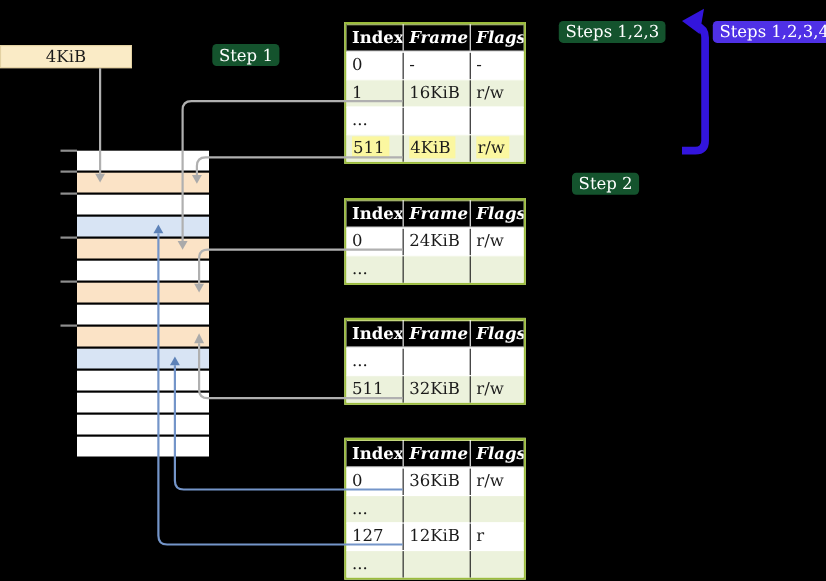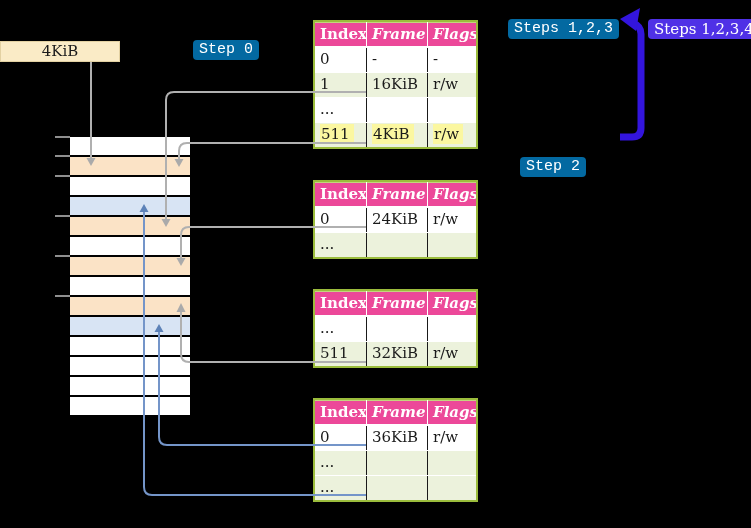--- a/index.html
+++ b/index.html
@@ -11,21 +11,21 @@
   .free-label{
     position:absolute;left:0;top:41px;width:120px;height:21px;
     background:#faebc6;border:1px solid #e3d1a2;box-sizing:border-box;
     color:#1a1a1a;font-size:15px;line-height:19px;text-align:center;
   }
   
   .badge{
     position:absolute;height:20px;line-height:20px;padding:0 6px;
     border-radius:4px;color:#fff;font-size:15px;white-space:nowrap;
   }
-  .badge.crimson{background:#0369a1;font-family:Liberation Mono, monospace;}
+  .badge.crimson{background:#14532d;}
   .badge.blue{background:#4f31e6;}
   #step0{left:193px;top:40px;}
   #steps123{left:508px;top:19px;}
   #steps1234{left:648px;top:19px;}
   #step4{left:520px;top:157px;}
   
   .memcol{position:absolute;left:70px;top:137px;width:120px;}
   .mem-row{height:18px;margin-bottom:2px;}
   .mem-row.white{background:#ffffff;}
   .mem-row.peach{background:#fbe3c6;}
@@ -34,21 +34,21 @@
   .ptable{
     position:absolute;width:161px;background:#ffffff;
     border:2px solid #9bbc3c;
   }
   #pt0{left:313px;top:20px;}
   #pt1{left:313px;top:180px;}
   #pt2{left:313px;top:289px;}
   #pt3{left:313px;top:398px;}
   .hrow{
     display:grid;grid-template-columns:51px 61px 49px;
-    height:24px;background:#ec4899;border-bottom:1px solid #ffffff;
+    height:24px;background:#000000;border-bottom:1px solid #ffffff;
     box-shadow:inset 0 1px 0 #c3d57e;
   }
   .hcell{
     color:#ffffff;font-weight:bold;font-size:15px;line-height:24px;
     padding-left:5px;box-sizing:border-box;overflow:hidden;
   }
   .hcell + .hcell{border-left:1px solid #ffffff;font-style:italic;}
   .trow{
     display:grid;grid-template-columns:51px 61px 49px;
     height:24px;border-top:1px solid #ffffff;background:#ffffff;
@@ -63,21 +63,21 @@
   
   .overlay{position:absolute;left:0;top:0;pointer-events:none;}
 </style>
 </head>
 <body>
 
 <div class="canvas">
 
   <div class="free-label">4KiB</div>
 
-  <div class="badge crimson" id="step0">Step 0</div>
+  <div class="badge crimson" id="step0">Step 1</div>
   <div class="badge crimson" id="steps123">Steps 1,2,3</div>
   <div class="badge blue" id="steps1234">Steps 1,2,3,4</div>
   <div class="badge crimson" id="step4">Step 2</div>
 
   <div class="memcol">
       <div class="mem-row white"></div>
       <div class="mem-row peach"></div>
       <div class="mem-row white"></div>
       <div class="mem-row blue"></div>
       <div class="mem-row peach"></div>
@@ -161,20 +161,25 @@
       </div>
       <div class="trow">
         <div class="tcell">0</div>
         <div class="tcell">36KiB</div>
         <div class="tcell">r/w</div>
       </div>
       <div class="trow shaded">
         <div class="tcell">...</div>
         <div class="tcell"></div>
         <div class="tcell"></div>
+      </div>
+      <div class="trow">
+        <div class="tcell">127</div>
+        <div class="tcell">12KiB</div>
+        <div class="tcell">r</div>
       </div>
       <div class="trow shaded">
         <div class="tcell">...</div>
         <div class="tcell"></div>
         <div class="tcell"></div>
       </div>
     </div>
 
   <svg class="overlay" width="751" height="528" viewBox="0 0 751 528">
 

